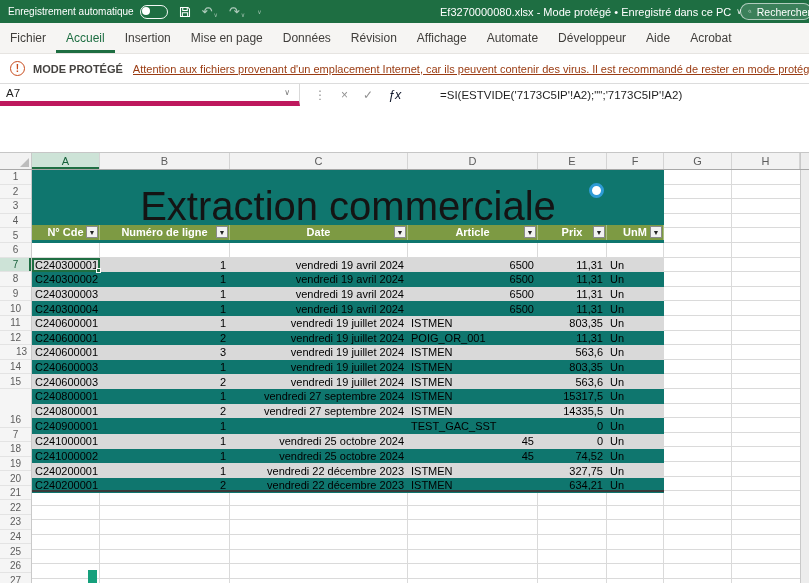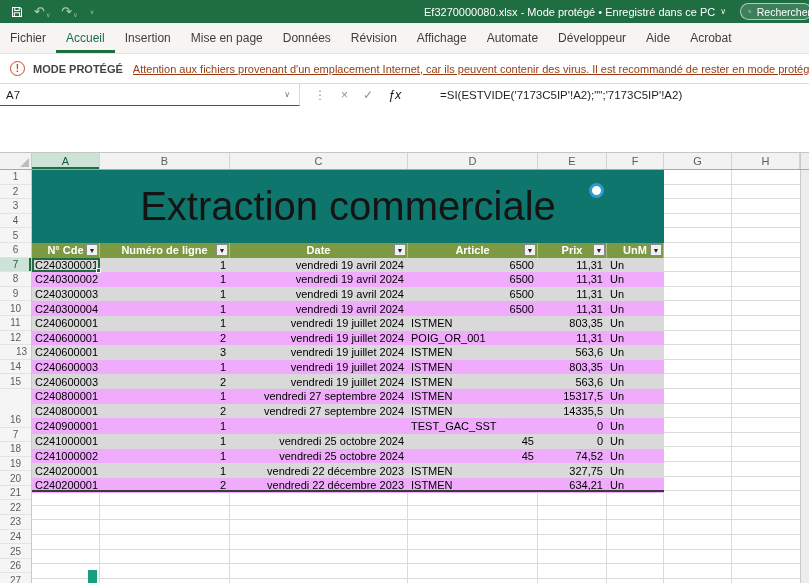--- a/index.html
+++ b/index.html
@@ -9,21 +9,21 @@
   
   .titlebar{position:absolute;left:0;top:0;width:809px;height:23px;background:#1E6E42;
             display:flex;align-items:center;color:#fff;font-size:10px;z-index:20;}
   .autosave{display:flex;align-items:center;gap:6px;margin-left:8px;white-space:nowrap;}
   .toggle{width:26px;height:12px;border:1px solid rgba(255,255,255,.95);border-radius:7px;position:relative;flex:0 0 auto;}
   .toggle .knob{position:absolute;left:1px;top:1px;width:8px;height:8px;border-radius:50%;background:#fff;}
   .tb-icon{margin-left:11px;display:flex;align-items:flex-end;line-height:1;}
   .tb-glyph{font-size:13px;}
   .dim{opacity:.65;}
   .tb-caret{font-size:6px;margin-left:1px;opacity:.85;}
-  .tb-title{position:absolute;left:424px;top:0;height:23px;display:flex;align-items:center;
+  .tb-title{position:absolute;left:440px;top:0;height:23px;display:flex;align-items:center;
             white-space:nowrap;font-size:11px;color:#fff;}
   .tb-title .caret2{font-size:8px;margin-left:5px;opacity:.9;}
   .searchbox{position:absolute;left:740px;top:3px;width:72px;height:17px;border:1px solid rgba(255,255,255,.6);
              border-radius:8.5px;background:rgba(255,255,255,.13);display:flex;align-items:center;gap:5px;
              padding-left:7px;box-sizing:border-box;font-size:10.5px;color:#fff;overflow:hidden;}
 
   
   .tabs{position:absolute;left:0;top:23px;width:809px;height:31px;background:#F6F5F3;
         display:flex;align-items:stretch;overflow:hidden;border-bottom:1px solid #E6E4E1;box-sizing:border-box;z-index:19;}
   .tab{padding:0 10px;font-size:12px;color:#403E3B;display:flex;align-items:center;white-space:nowrap;}
@@ -35,21 +35,21 @@
   .pv-icon{width:15px;height:15px;border-radius:50%;border:1.6px solid #C84B1B;color:#C84B1B;
            font-weight:bold;font-size:10px;display:flex;align-items:center;justify-content:center;
            margin-left:10px;flex:0 0 auto;box-sizing:border-box;}
   .pv-badge{font-weight:bold;font-size:11px;color:#454340;margin:0 10px 0 8px;white-space:nowrap;}
   .pv-msg{font-size:11px;color:#9A3B12;text-decoration:underline;white-space:nowrap;overflow:hidden;flex:1;}
 
   
   .fband{position:absolute;left:0;top:84px;width:809px;height:69px;background:#fff;
          border-bottom:1px solid #C6C6C6;box-sizing:border-box;z-index:17;}
   .namebox{position:absolute;left:0;top:0;width:300px;height:22px;border-right:1px solid #D9D9D9;
-           border-bottom:1px solid #be185d;display:flex;align-items:center;box-sizing:border-box;}
+           border-bottom:5px solid #be185d;display:flex;align-items:center;box-sizing:border-box;}
   .nb-txt{margin-left:6px;font-size:11.5px;color:#1F1F1F;flex:1;}
   .nb-caret{color:#777;font-size:8px;margin-right:9px;}
   .fbar-icons{position:absolute;left:300px;top:0;height:22px;display:flex;align-items:center;
               gap:15px;padding:0 14px;color:#929292;font-size:12px;}
   .fi.fx{font-style:italic;font-size:12.5px;color:#0f172a;}
   .ftext{position:absolute;left:440px;top:0;height:22px;display:flex;align-items:center;
          font-size:11.5px;color:#1F1F1F;white-space:pre;}
 
   
   #sheet{position:absolute;left:0;top:153px;width:809px;height:430px;background:#fff;overflow:hidden;}
@@ -72,35 +72,41 @@
   #graystrip{position:absolute;left:768px;top:0;right:0;bottom:0;background:#EDEDED;border-left:1px solid #C9C9C9;box-sizing:border-box;}
   #title-block{position:absolute;left:0;top:0;background:#0f766e;display:flex;align-items:center;justify-content:center;z-index:2;}
   #sheet-title{font-size:40px;color:#141414;white-space:nowrap;}
   #blue-ring{position:absolute;left:557px;top:13px;width:9px;height:9px;border:3px solid #2E9BD6;border-radius:50%;background:#fff;}
   #thead-row{position:absolute;left:0;background:#7D9A43;display:flex;z-index:2;}
   .th{position:relative;flex:0 0 auto;display:flex;align-items:center;justify-content:center;color:#fff;
       font-weight:bold;font-size:11px;box-sizing:border-box;border-right:1px solid rgba(255,255,255,.35);overflow:hidden;}
   .filter{position:absolute;right:1px;top:1px;width:12px;height:12px;background:#F1F1F1;border:1px solid #8A8A8A;
           box-sizing:border-box;display:flex;align-items:center;justify-content:center;font-size:7px;color:#222;font-weight:normal;}
   #tbody{position:absolute;left:0;z-index:2;}
-  .tr{display:flex;background:#f0abfc;}
+  .tr{display:flex;background:#0f766e;}
   .tr.band{background:#D9D9D9;}
   .td{flex:0 0 auto;box-sizing:border-box;font-size:11px;color:#000;display:flex;align-items:center;
       overflow:hidden;white-space:nowrap;}
   .td.l{justify-content:flex-start;padding-left:3px;}
   .td.r{justify-content:flex-end;padding-right:4px;}
   #tbl-bottom{position:absolute;left:0;height:1.5px;background:#3A3A3A;z-index:3;}
   #selection{position:absolute;border:2px solid #1E6E42;box-sizing:border-box;z-index:4;}
   #fill-handle{position:absolute;right:-3px;bottom:-3px;width:5px;height:5px;background:#1E6E42;border:1px solid #fff;box-sizing:border-box;}
   #teal-artifact{position:absolute;left:88px;top:570px;width:9px;height:13px;background:#16A07C;z-index:30;}
 </style>
 </head>
 <body>
 
 <div class="titlebar">
+  <div class="autosave">
+    <span>Enregistrement automatique</span>
+    <span class="toggle">
+        <span class="knob"></span>
+      </span>
+  </div>
   <span class="tb-icon">
     <svg width="12" height="12" viewBox="0 0 16 16" fill="none" stroke="#fff" stroke-width="1.4">
       <path d="M2 2 h10 l2 2 v10 h-12 z"></path>
         <path d="M5 2 v4 h6 v-4"></path>
         <path d="M4.5 14 v-5 h7 v5"></path>
     </svg>
   </span>
   <span class="tb-icon dim">
       <span class="tb-glyph">↶</span>
       <span class="tb-caret">∨</span>
@@ -243,21 +249,21 @@
         <div class="hline" style="top: 364px;"></div>
         <div class="hline" style="top: 378.6px;"></div>
         <div class="hline" style="top: 393.2px;"></div>
         <div class="hline" style="top: 407.8px;"></div>
       </div>
     <div id="graystrip"></div>
     <div id="title-block" style="width: 632px; height: 73px;">
       <span id="sheet-title">Extraction commerciale</span>
       <span id="blue-ring"></span>
     </div>
-    <div id="thead-row" style="top: 73px; width: 632px; height: 14.6px;">
+    <div id="thead-row" style="top: 55px; width: 632px; height: 14.6px;">
         <div class="th" style="width: 68px;">
           <span>N° Cde</span>
           <span class="filter">▼</span>
         </div>
         <div class="th" style="width: 130px;">
           <span>Numéro de ligne</span>
           <span class="filter">▼</span>
         </div>
         <div class="th" style="width: 178px;">
           <span>Date</span>

